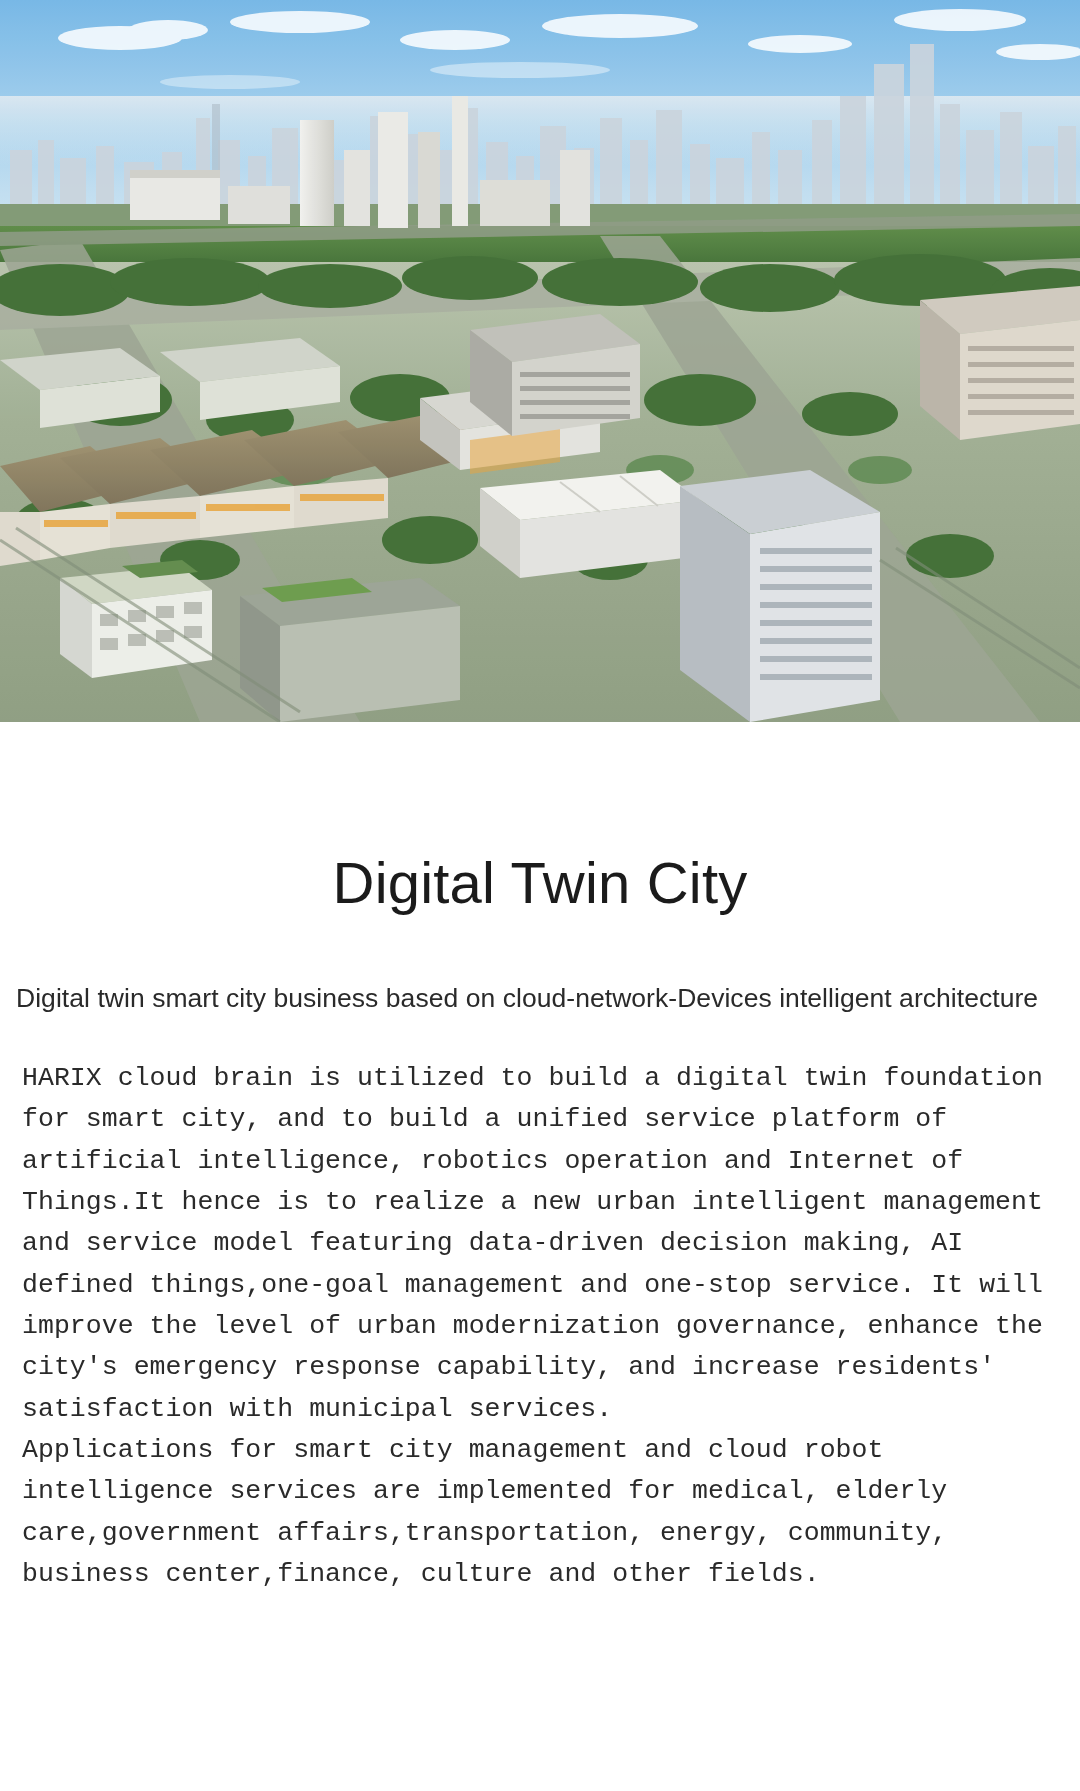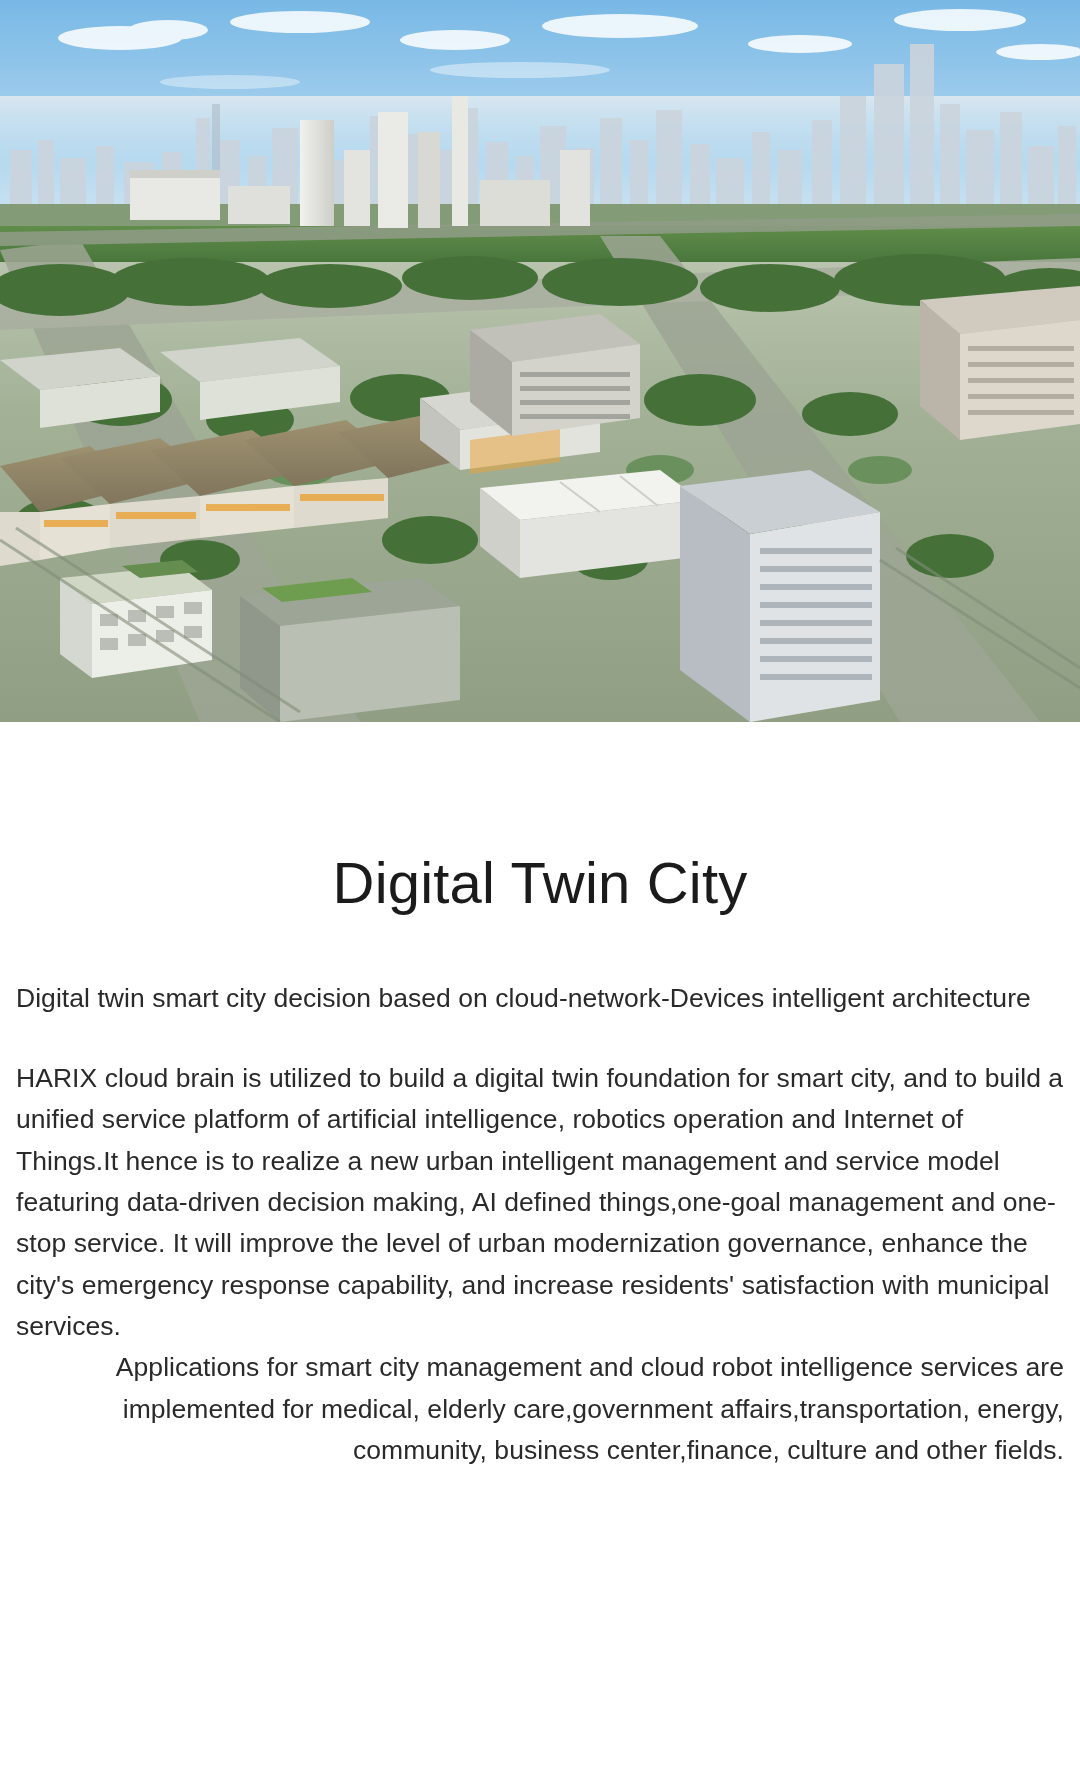--- a/index.html
+++ b/index.html
@@ -55,32 +55,32 @@
 
   .lead {
     margin: 62px 0 0 0;
     font-size: 26.5px;
     line-height: 1.48;
     color: #2a2a2a;
     letter-spacing: 0.05px;
   }
 
   .body-block {
-    margin: 40px 0 0 0;
+    margin: 40px 0 0 6px;
     font-size: 26.5px;
     line-height: 1.56;
     color: #2a2a2a;
     letter-spacing: 0.05px;
+    font-family: Liberation Mono, monospace;
   }
   .body-block p {
     margin: 0;
   }
   .body-block p + p {
     margin-top: 0px;
-    text-align: right;
   }
 
   .spacer-bottom {
     height: 120px;
   }
 </style>
 </head>
 <body>
 
 <div class="page">
@@ -349,21 +349,21 @@
         <line x1="896" y1="548" x2="1080" y2="668"></line>
       </g>
 
       <rect x="0" y="0" width="1080" height="722" fill="#ffffff" opacity="0.03"></rect>
     </svg>
   </div>
 
   <div class="content">
     <h1 class="title">Digital Twin City</h1>
 
-    <p class="lead">Digital twin smart city decision based on cloud-network-Devices intelligent architecture</p>
+    <p class="lead">Digital twin smart city business based on cloud-network-Devices intelligent architecture</p>
 
     <div class="body-block">
       <p>HARIX cloud brain is utilized to build a digital twin foundation for smart city, and to build a unified service platform of artificial intelligence, robotics operation and Internet of Things.It hence is to realize a new urban intelligent management and service model featuring data-driven decision making, AI defined things,one-goal management and one-stop service. It will improve the level of urban modernization governance, enhance the city's emergency response capability, and increase residents' satisfaction with municipal services.</p>
       <p>Applications for smart city management and cloud robot intelligence services are implemented for medical, elderly care,government affairs,transportation, energy, community, business center,finance, culture and other fields.</p>
     </div>
 
     <div class="spacer-bottom"></div>
   </div>
 
 </div>

